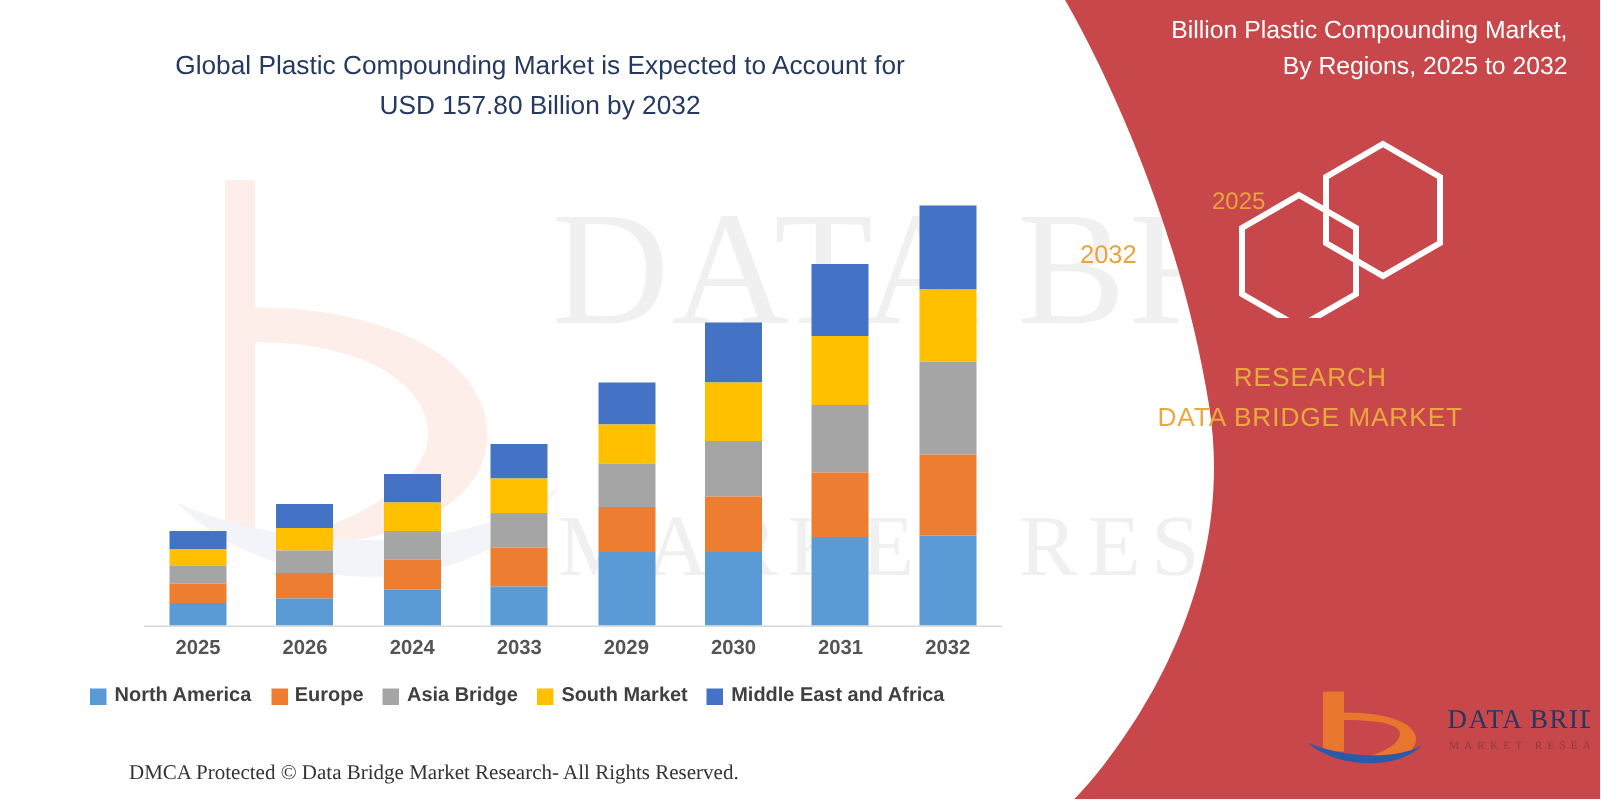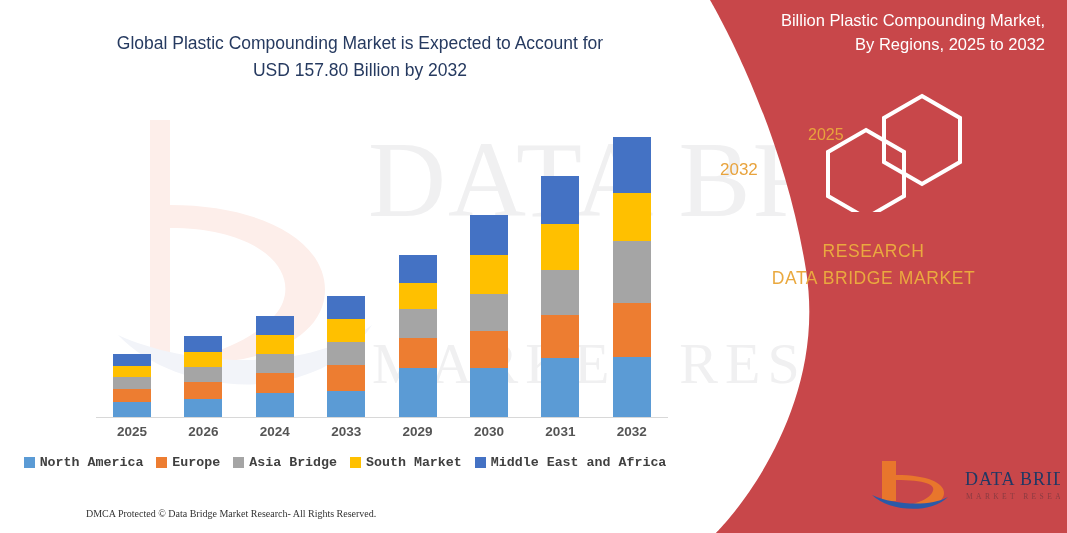--- a/index.html
+++ b/index.html
@@ -173,41 +173,40 @@
     top: 455px;
     width: 690px;
     display: flex;
     justify-content: center;
     align-items: center;
     gap: 13px;
     flex-wrap: nowrap;
   }
   .legend-item {
     display: flex;
-    align-items: center;
+    align-items: flex-end;
     gap: 5px;
     white-space: nowrap;
-    font-family: Liberation Mono, monospace;
   }
   .legend-swatch {
     width: 11px;
     height: 11px;
     flex: 0 0 auto;
   }
   .legend-text {
     font-size: 13.3px;
     font-weight: bold;
     color: #404040;
   }
 
   
   .footnote {
     position: absolute;
     top: 508px;
-    font-size: 10px;
+    font-size: 14px;
     color: #333333;
     font-family: "Liberation Serif", serif;
     white-space: nowrap;
   }
   .footnote.left { left: 86px; }
   .footnote.right { left: 424px; }
 </style>
 </head>
 <body>
 

